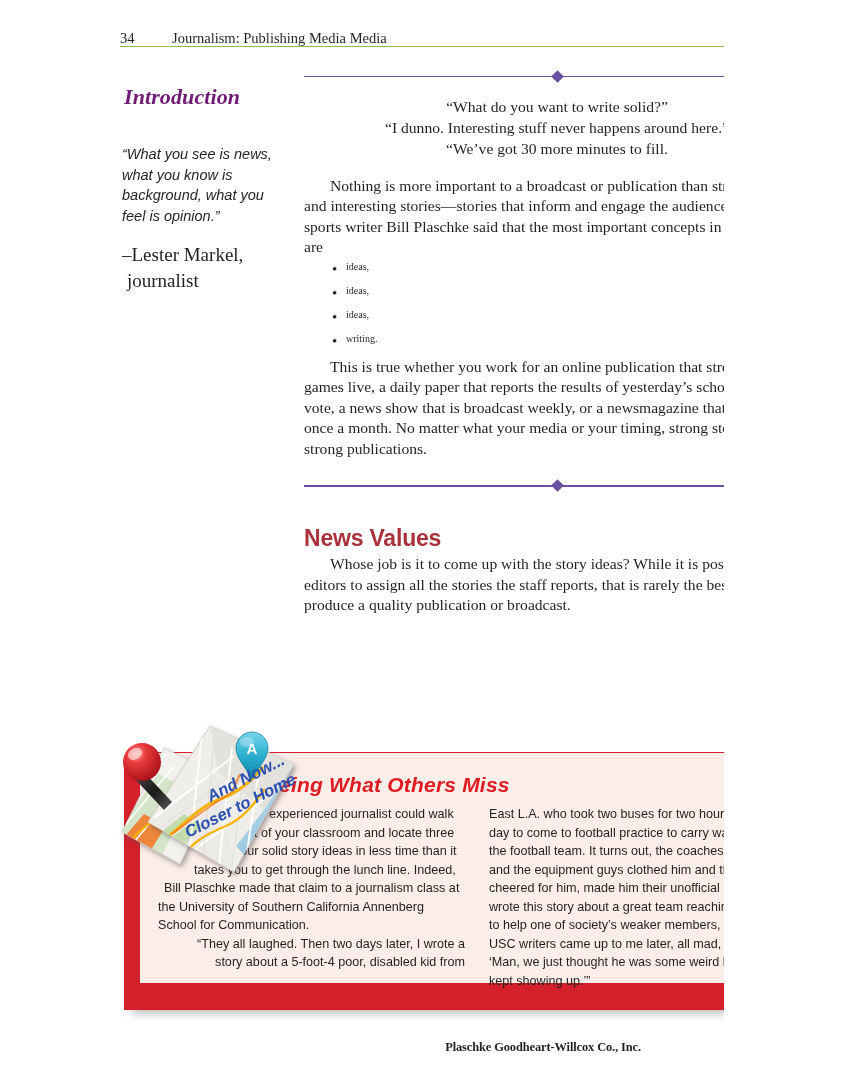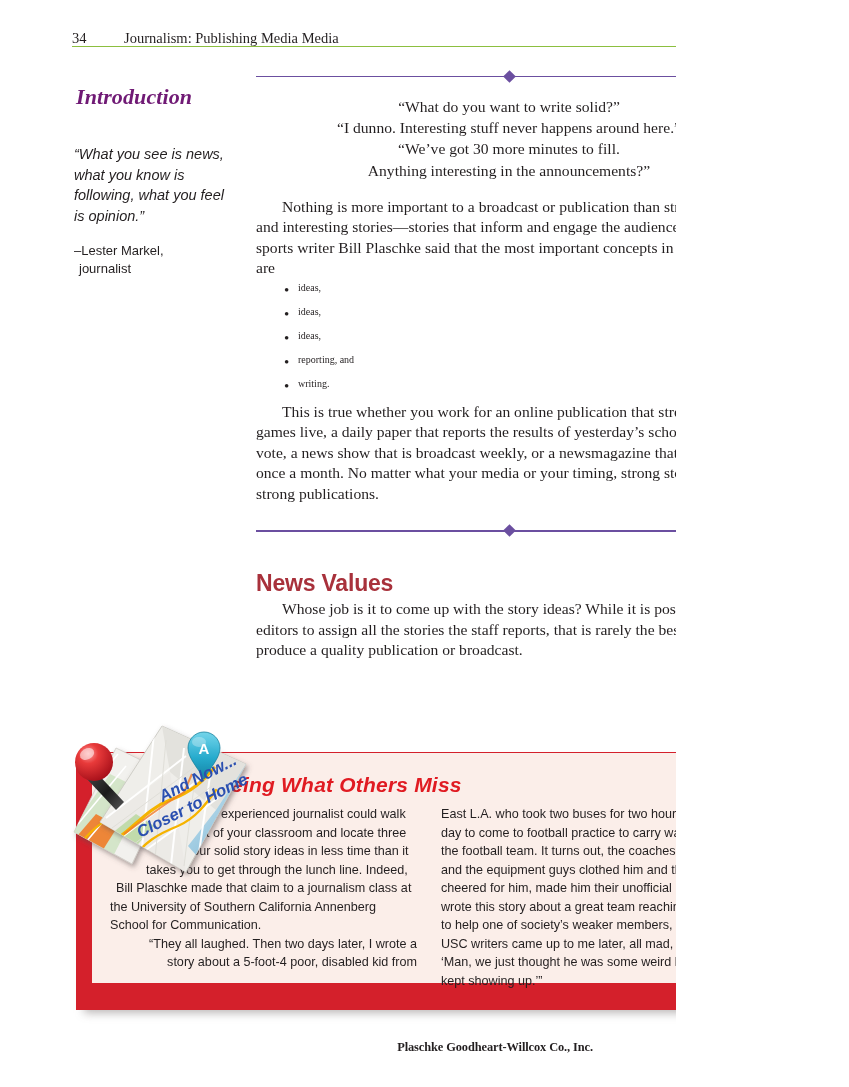--- a/index.html
+++ b/index.html
@@ -11,20 +11,21 @@
   body {
     font-family: "Liberation Serif", serif;
     color: #1a1a1a;
   }
   #page {
     position: relative;
     width: 676px;
     height: 1087px;
     background: #ffffff;
     overflow: hidden;
+    margin-left: 48px;
   }
 
   
   #running-head {
     position: absolute;
     left: 72px;
     top: 22px;
     width: 690px;
     height: 24px;
     border-bottom: 1.4px solid #8cbf3f;
@@ -63,22 +64,22 @@
   }
   #pull-quote {
     font-family: "Liberation Sans", sans-serif;
     font-style: italic;
     font-size: 14.5px;
     line-height: 1.42;
     color: #231f20;
     margin: 0 0 16px 0;
   }
   #quote-attrib {
-    font-family: Liberation Sans, sans-serif;
-    font-size: 13px;
+    font-family: Liberation Serif, serif;
+    font-size: 19px;
     line-height: 1.35;
     color: #231f20;
     margin: 0;
   }
   #quote-attrib .second-line { display: block; padding-left: 5px; }
 
   
   #main-col {
     position: absolute;
     left: 256px;
@@ -267,45 +268,43 @@
 
 <div id="page">
 
   <div id="running-head">
     <span id="folio">34</span>
     <span id="head-title">Journalism: Publishing Media Media</span>
   </div>
 
   <div id="sidebar">
     <h1 id="intro-heading">Introduction</h1>
-    <p id="pull-quote">“What you see is news, what you know is following, what you feel is opinion.”</p>
+    <p id="pull-quote">“What you see is news, what you know is background, what you feel is opinion.”</p>
     <p id="quote-attrib"><span>–Lester Markel,</span><span class="second-line">journalist</span></p>
   </div>
 
   <div id="main-col">
 
     <div class="divider">
       <div class="rule"></div>
       <div class="diamond"></div>
     </div>
 
     <div id="epigraph">
       <div>“What do you want to write solid?”</div>
       <div>“I dunno. Interesting stuff never happens around here.”</div>
       <div>“We’ve got 30 more minutes to fill.</div>
-      <div>Anything interesting in the announcements?”</div>
     </div>
 
     <p class="body">Nothing is more important to a broadcast or publication than strong, relevant and interesting stories—stories that inform and engage the audience. The noted sports writer Bill Plaschke said that the most important concepts in journalism are</p>
 
     <ul class="bullets">
       <li>ideas,</li>
       <li>ideas,</li>
       <li>ideas,</li>
-      <li>reporting, and</li>
       <li>writing.</li>
     </ul>
 
     <p class="body">This is true whether you work for an online publication that streams school games live, a daily paper that reports the results of yesterday’s school funding vote, a news show that is broadcast weekly, or a newsmagazine that comes out once a month. No matter what your media or your timing, strong stories make strong publications.</p>
 
     <div class="divider" style="margin-top:22px;">
       <div class="rule"></div>
       <div class="diamond"></div>
     </div>
 

